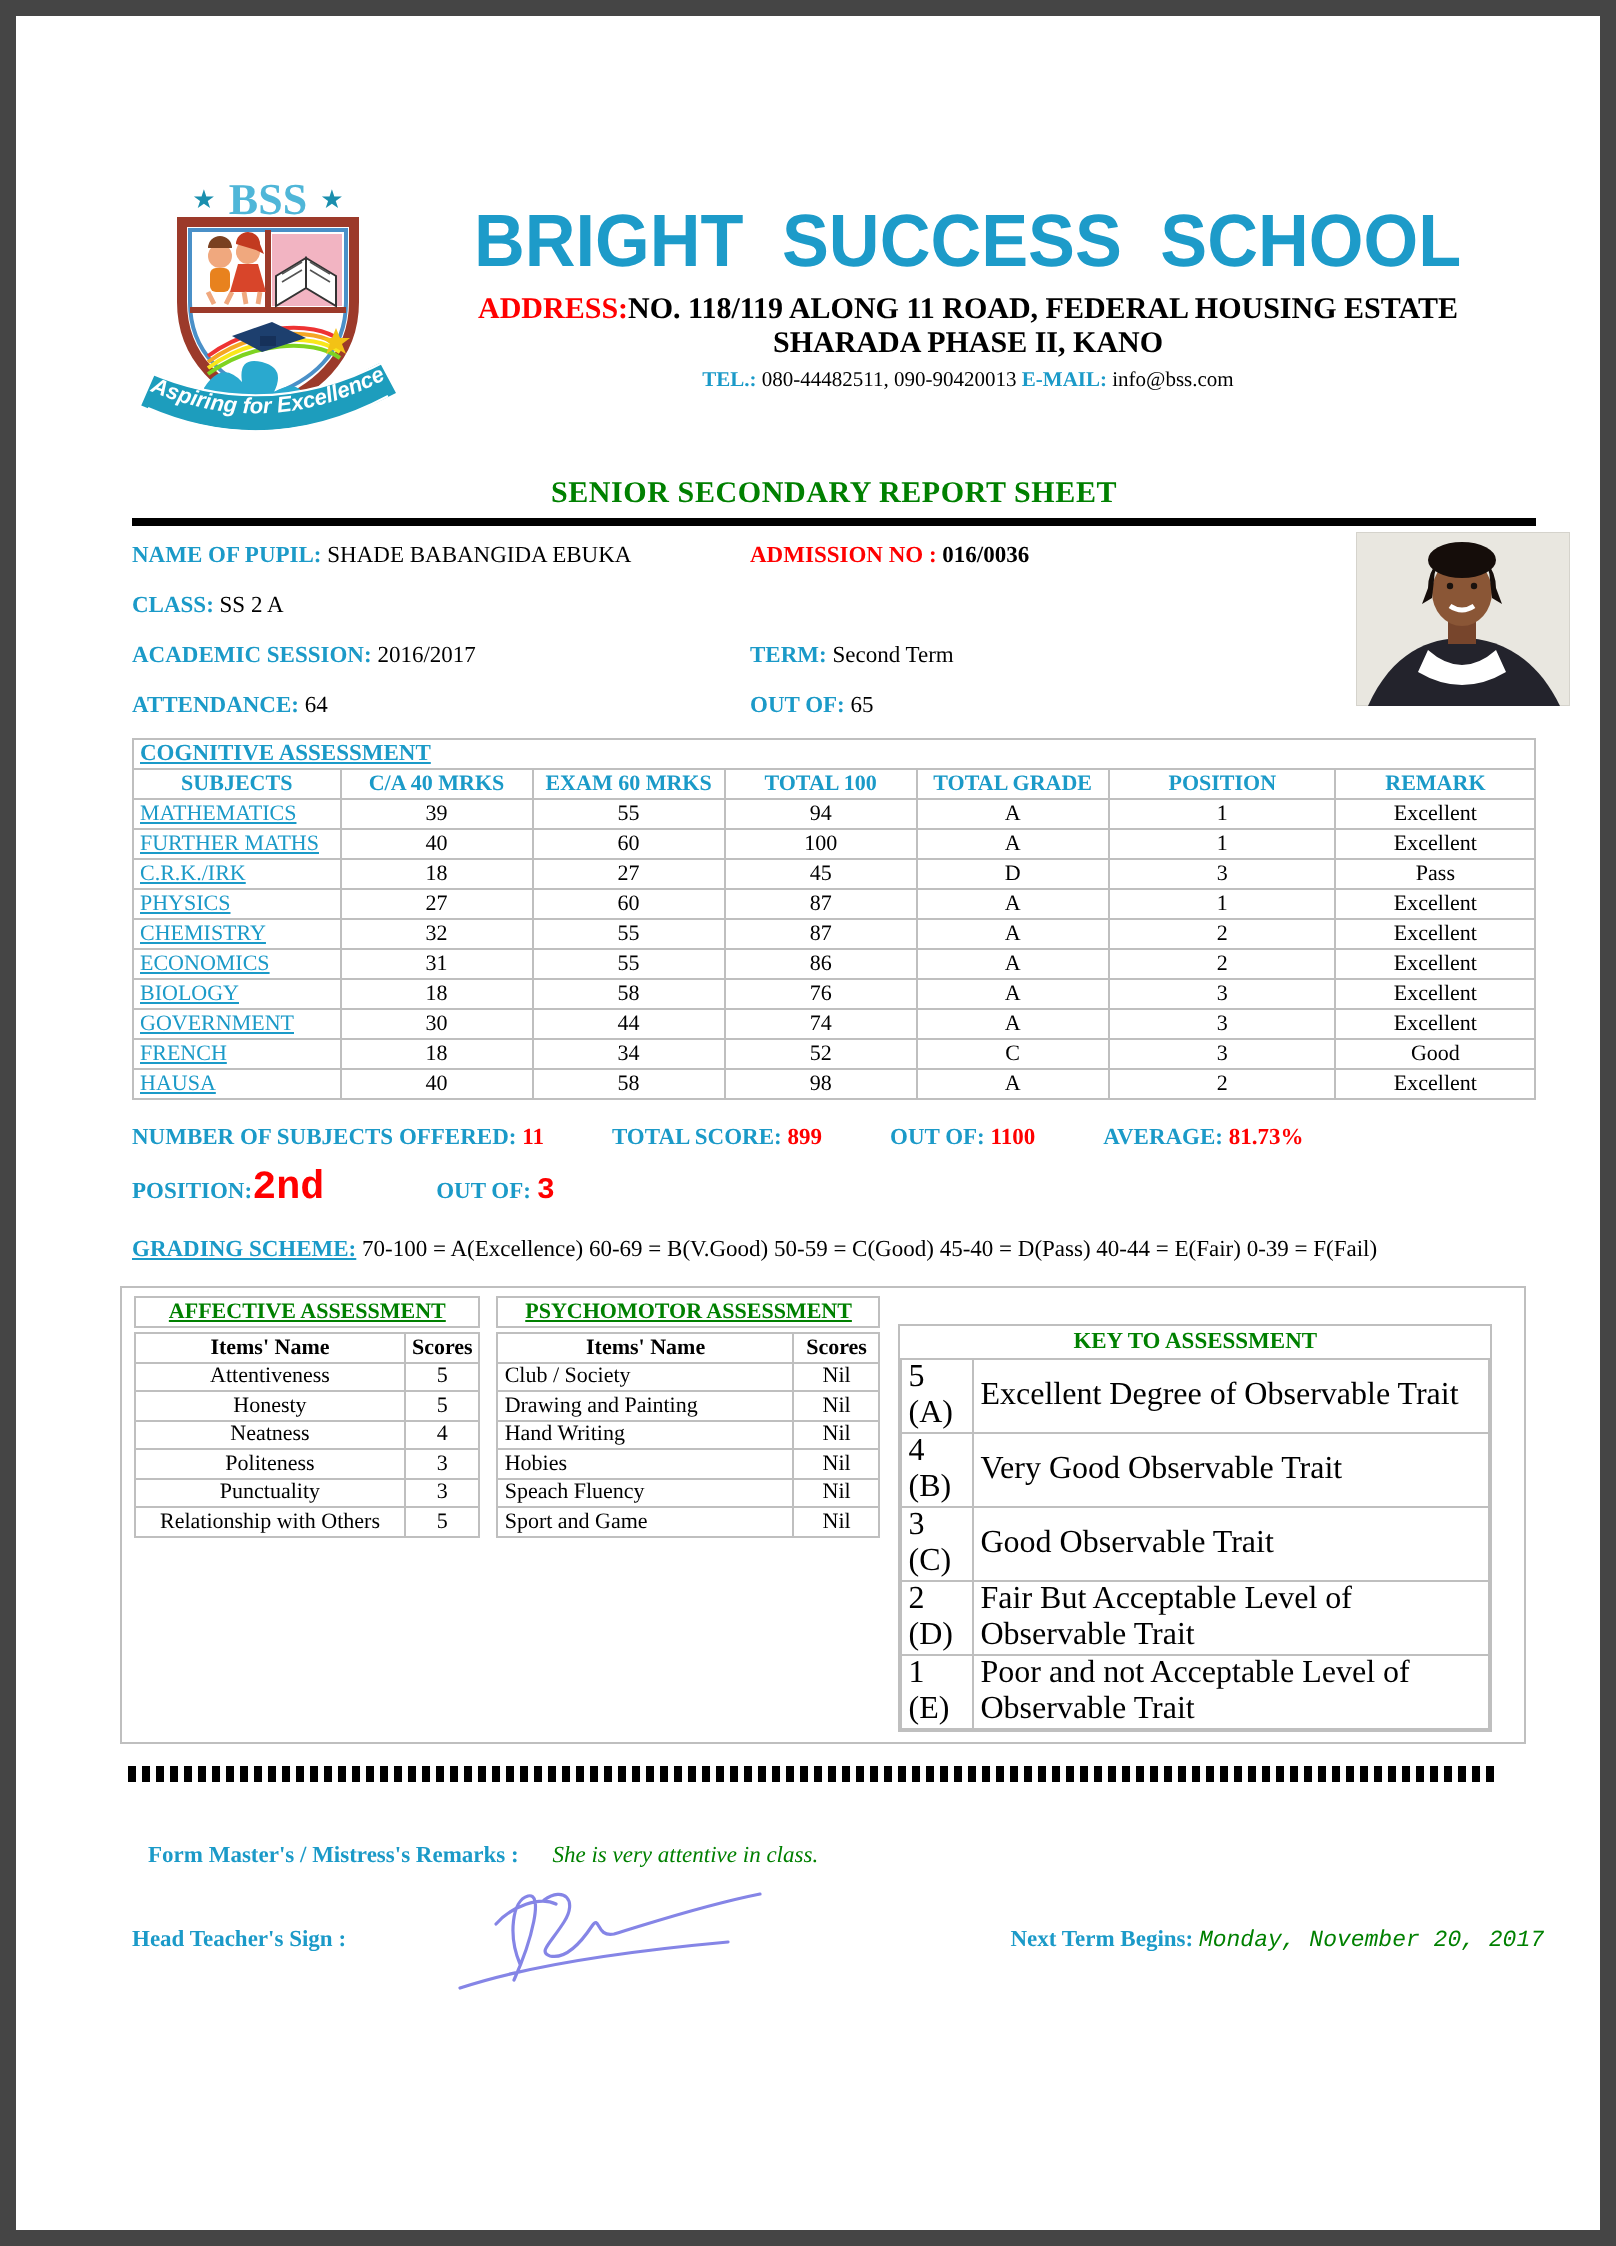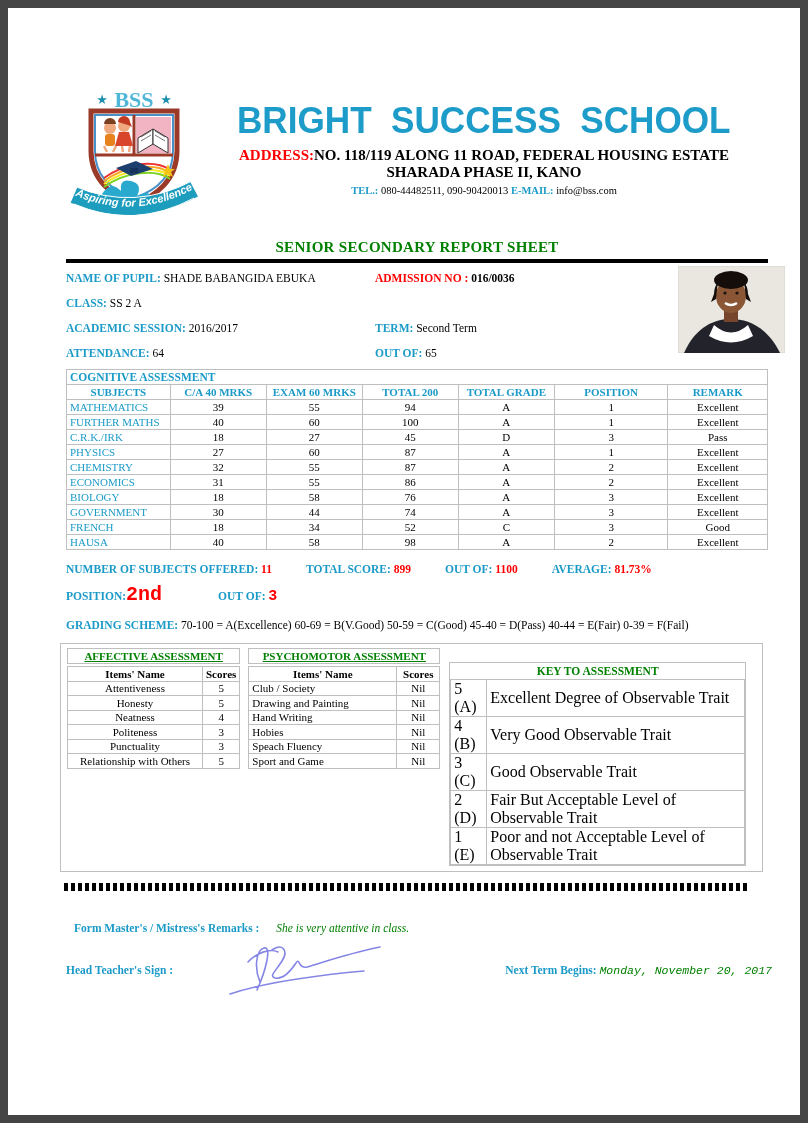--- a/index.html
+++ b/index.html
@@ -53,30 +53,30 @@
   .val{color:#000;}
   .val-b{color:#000;font-weight:bold;}
   .photo{position:absolute;left:612px;top:-6px;width:107px;height:87px;}
   
   table{border-collapse:collapse;}
   .cog-table{width:100%;margin-top:10px;font-size:11px;}
   .cog-table td,.cog-table th{border:1px solid var(--border);padding:1px 3px;height:15px;}
   .cog-caption{color:var(--green);font-weight:bold;text-align:center;font-size:11.5px;}
   .cog-table th{color:var(--teal);font-weight:bold;text-align:center;}
   .cog-table td{text-align:center;color:#000;}
-  .cog-table td:first-child{text-align:left;color:var(--teal);}
+  .cog-table td:first-child{text-align:left;color:var(--teal);text-decoration:underline;}
   
   .summary{display:flex;gap:34px;margin-top:13px;font-size:11.5px;}
   .summary .red-val{color:var(--red);font-weight:bold;}
   .pos-line{margin-top:8px;font-size:11.5px;display:flex;align-items:baseline;}
   .pos-big{font-family:"Liberation Mono","DejaVu Sans Mono",monospace;font-size:20px;font-weight:bold;color:var(--red);}
   .pos-mid{font-family:"Liberation Mono","DejaVu Sans Mono",monospace;font-size:15px;font-weight:bold;color:var(--red);}
   .pos-gap{width:56px;}
   .grading{margin-top:13px;font-size:11.5px;}
-  .grading .lbl{}
+  .grading .lbl{text-decoration:underline;}
   
   .bottom-wrap{
     margin-top:12px;margin-left:-6px;width:703px;
     border:1px solid var(--border);
     padding:4px 16px 5px 6px;
     display:flex;align-items:flex-start;
   }
   .mini{font-size:11px;}
   .mini-title{
     border:1px solid var(--border);
@@ -239,21 +239,21 @@
 
     <table class="cog-table">
       <thead>
         <tr>
           <td colspan="7" class="cog-caption">COGNITIVE ASSESSMENT</td>
         </tr>
         <tr>
           <th style="width:14.8%">SUBJECTS</th>
           <th style="width:13.7%">C/A 40 MRKS</th>
           <th style="width:13.7%">EXAM 60 MRKS</th>
-          <th style="width:13.7%">TOTAL 200</th>
+          <th style="width:13.7%">TOTAL 100</th>
           <th style="width:13.7%">TOTAL GRADE</th>
           <th style="width:16.2%">POSITION</th>
           <th>REMARK</th>
         </tr>
       </thead>
       <tbody>
           <tr>
             <td>MATHEMATICS</td>
             <td>39</td>
             <td>55</td>

